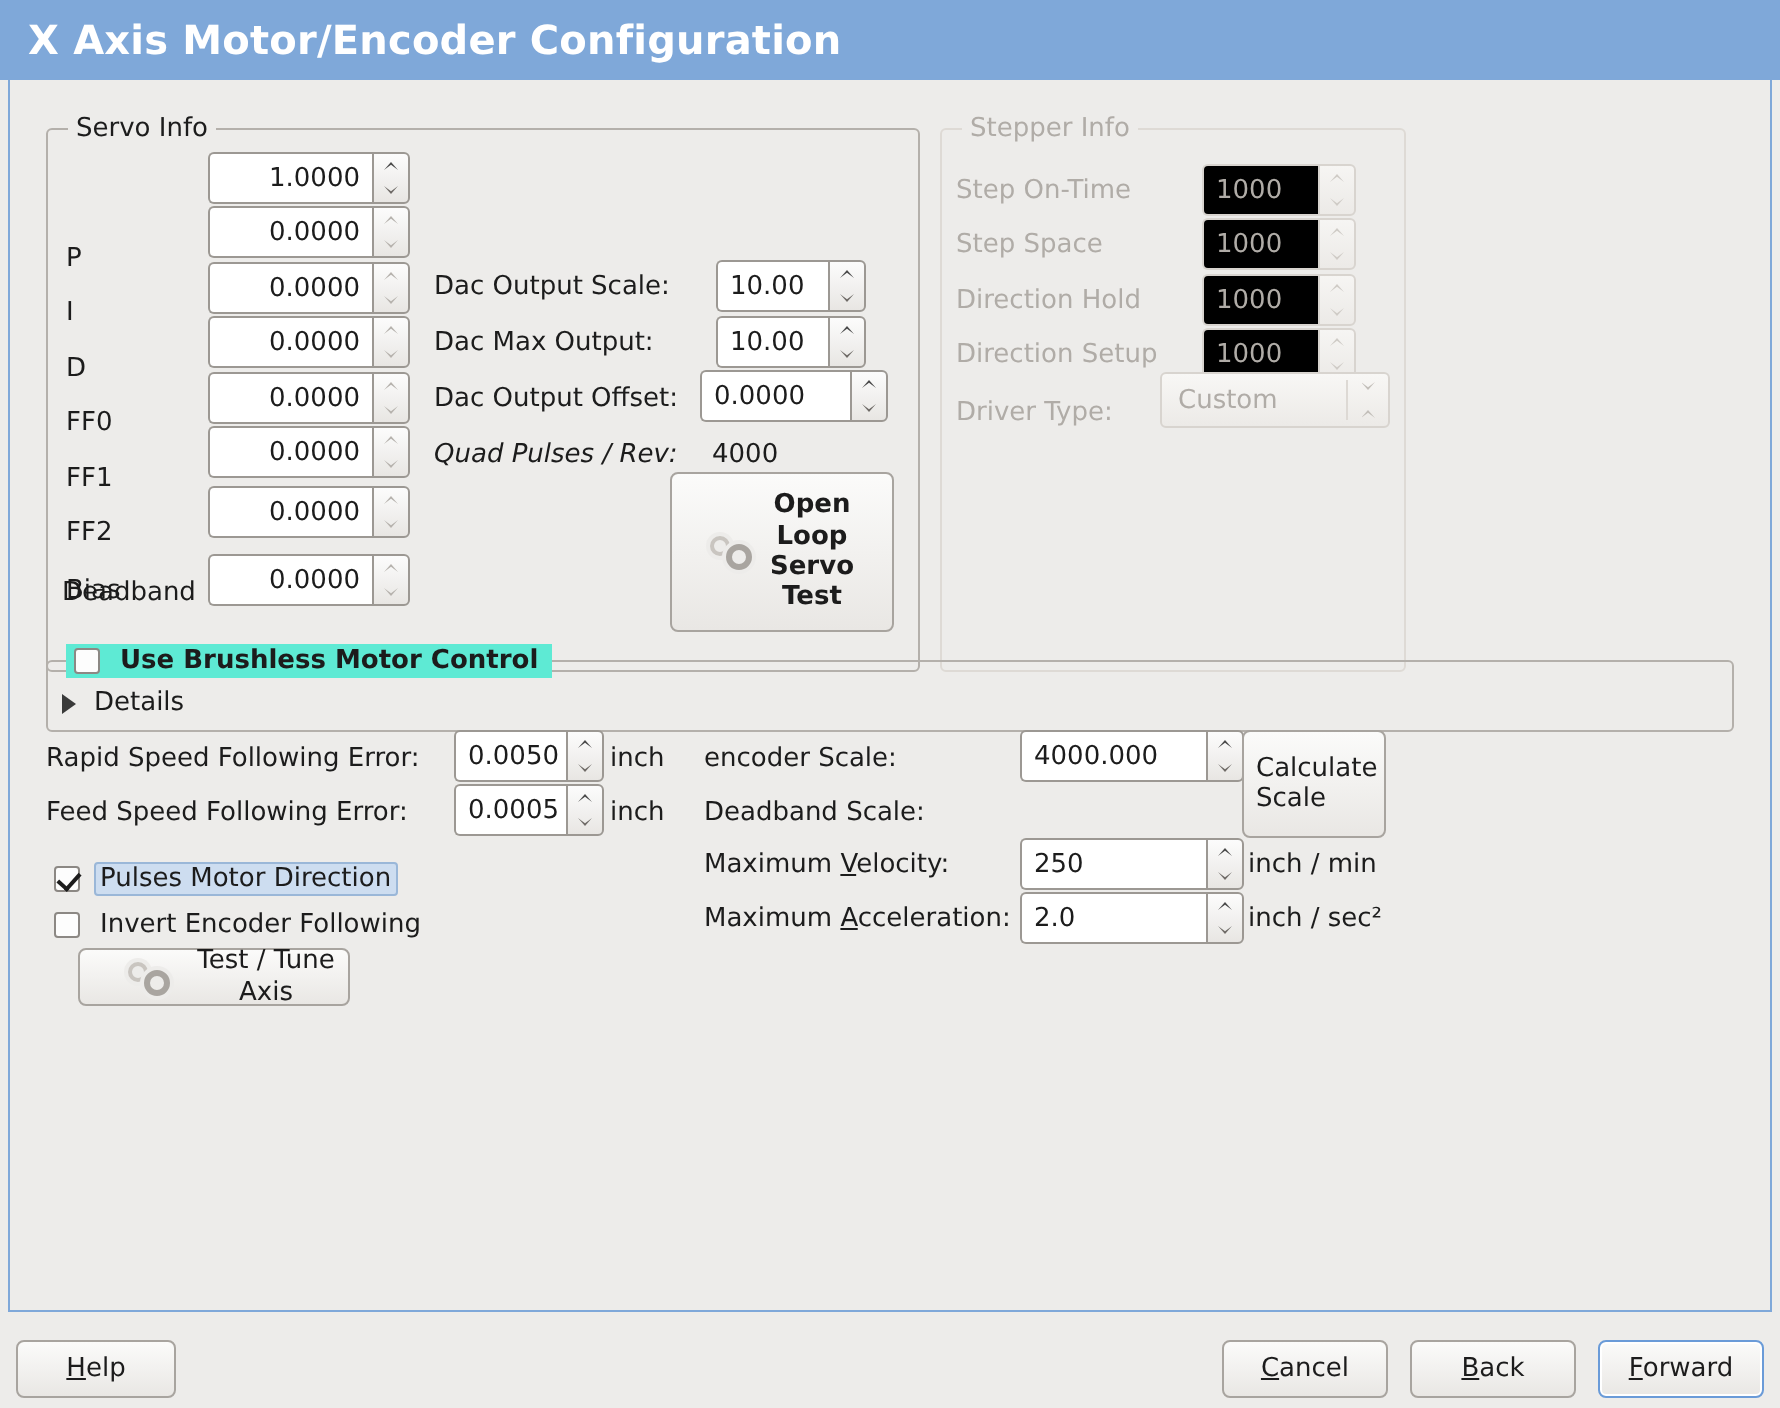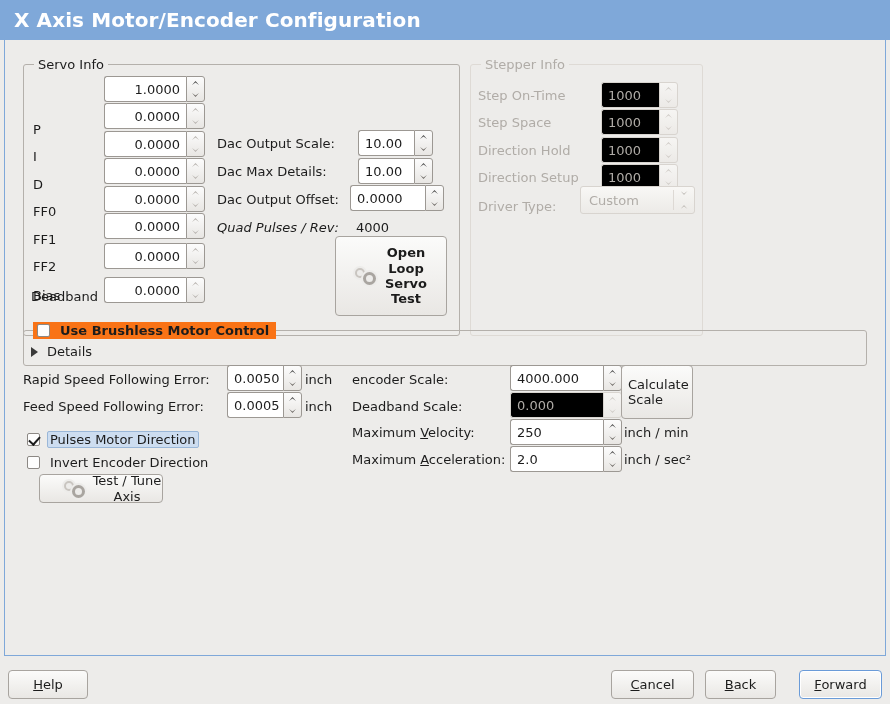--- a/index.html
+++ b/index.html
@@ -375,21 +375,21 @@
     </div>
     <div class="spin faded" style="left:99px; top:237px;">
       <div class="entry right" style="width:82px;">0.0000</div>
       <div class="btns">
           <div class="up"></div>
           <div class="dn"></div>
         </div>
     </div>
 
     <div class="lbl" style="left:212px; top:97px;">Dac Output Scale:</div>
-    <div class="lbl" style="left:212px; top:125px;">Dac Max Details:</div>
+    <div class="lbl" style="left:212px; top:125px;">Dac Max Output:</div>
     <div class="lbl" style="left:212px; top:153px;">Dac Output Offset:</div>
     <div class="lbl" style="left:212px; top:181px;font-style:italic;">Quad Pulses / Rev:</div>
     <div class="lbl" style="left:351px; top:181px;">4000</div>
 
     <div class="spin" style="left:353px; top:90px;">
       <div class="entry left" style="width:56px;">10.00</div>
       <div class="btns">
           <div class="up"></div>
           <div class="dn"></div>
         </div>
@@ -460,21 +460,21 @@
     </div>
 
     <div class="combo" style="left:575px; top:146px; width:115px;">
       <span class="ctext">Custom</span>
       <span class="csep"></span>
       <span class="carrows"></span>
     </div>
 
     <div class="frame" style="left:18px; top:290px; width:844px; height:36px;">
     </div>
-    <div class="check" style="left:28px; top:282px; background:#f97316; padding:0 4px;">
+    <div class="check" style="left:28px; top:282px; background:#5eead4; padding:0 4px;">
       <span class="box"></span>
       <span class="ctxt bold">Use Brushless Motor Control</span>
     </div>
     <div class="expander" style="left:26px; top:304px;">
       <span class="tri"></span>
       <span class="etxt">Details</span>
     </div>
 
     <div class="lbl" style="left:18px; top:333px;">Rapid Speed Following Error:</div>
     <div class="spin" style="left:222px; top:325px;">
@@ -495,48 +495,41 @@
         </div>
     </div>
     <div class="lbl" style="left:300px; top:360px;">inch</div>
 
     <div class="check" style="left:22px; top:391px;">
       <span class="box checked"></span>
       <span class="ctxt focused">Pulses Motor Direction</span>
     </div>
     <div class="check" style="left:22px; top:414px;">
       <span class="box"></span>
-      <span class="ctxt">Invert Encoder Direction</span>
-    </div>
-
-    <div class="btn" style="left:34px; top:434px; width:124px; height:29px; justify-content:flex-start; padding-left:24px;">
+      <span class="ctxt">Invert Encoder Following</span>
+    </div>
+
+    <div class="btn" style="left:34px; top:434px; width:136px; height:29px; justify-content:flex-start; padding-left:24px;">
       <span class="gears">
         <span class="g1"></span>
           <span class="g2"></span>
       </span>
       <span class="btxt" style="margin-left:6px;">Test / Tune Axis</span>
     </div>
 
     <div class="lbl" style="left:347px; top:333px;">encoder Scale:</div>
     <div class="spin" style="left:505px; top:325px;">
       <div class="entry left" style="width:93px;">4000.000</div>
       <div class="btns">
           <div class="up"></div>
           <div class="dn"></div>
         </div>
     </div>
 
     <div class="lbl" style="left:347px; top:360px;">Deadband Scale:</div>
-    <div class="spin disabled" style="left:505px; top:352px;">
-      <div class="entry left" style="width:93px;">0.000</div>
-      <div class="btns">
-          <div class="up"></div>
-          <div class="dn"></div>
-        </div>
-    </div>
 
     <div class="btn" style="left:616px; top:325px; width:72px; height:54px; justify-content:flex-start; padding-left:6px; text-align:left;">
       <span class="btxt">Calculate
 Scale</span>
     </div>
 
     <div class="lbl" style="left:347px; top:386px;">Maximum <u>V</u>elocity:</div>
     <div class="spin" style="left:505px; top:379px;">
       <div class="entry left" style="width:93px;">250</div>
       <div class="btns">
@@ -558,21 +551,21 @@
 
   </div>
 
   <div class="bottombar">
     <div class="btn" style="left:8px; top:14px; width:80px; height:29px;">
       <span class="btxt"><u>H</u>elp</span>
     </div>
     <div class="btn" style="left:611px; top:14px; width:83px; height:29px;">
       <span class="btxt"><u>C</u>ancel</span>
     </div>
-    <div class="btn" style="left:705px; top:14px; width:71px; height:29px;">
+    <div class="btn" style="left:705px; top:14px; width:83px; height:29px;">
       <span class="btxt"><u>B</u>ack</span>
     </div>
     <div class="btn focus" style="left:799px; top:14px; width:83px; height:29px;">
       <span class="btxt"><u>F</u>orward</span>
     </div>
   </div>
 
 </div>
 
 </body></html>

